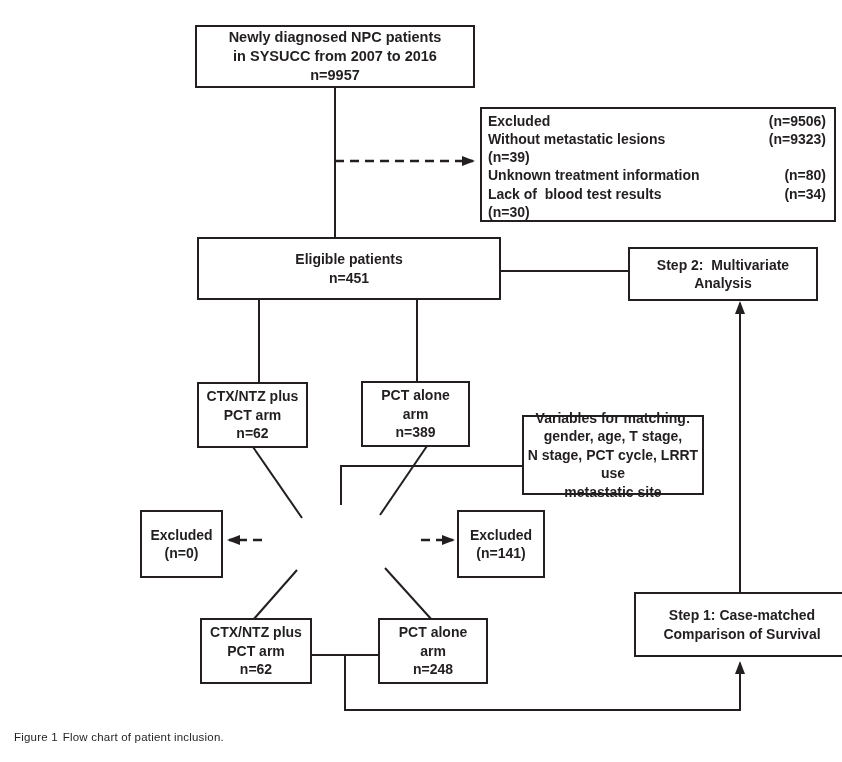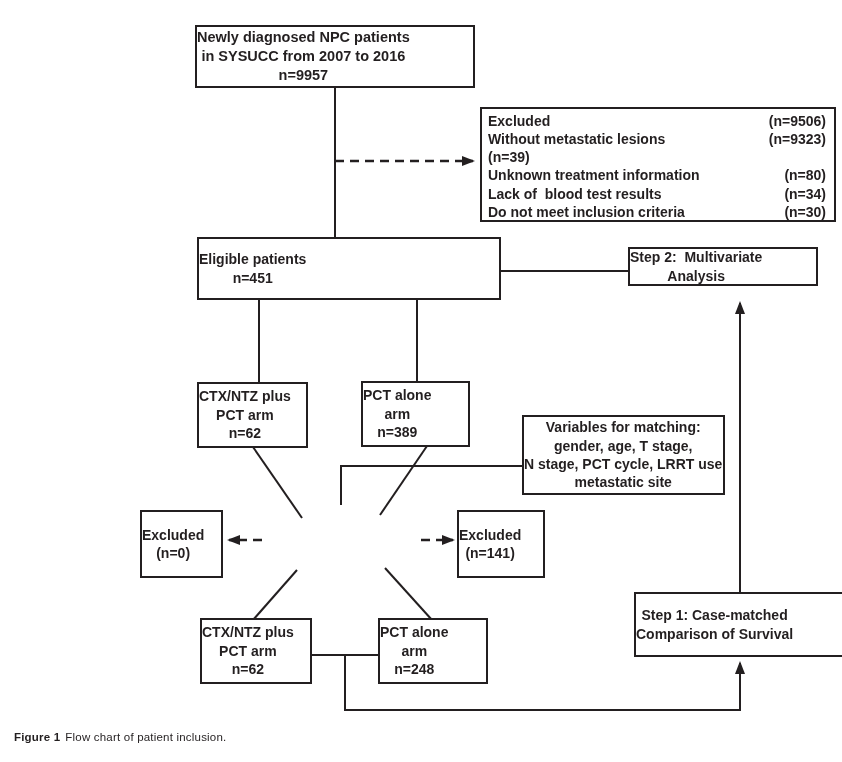--- a/index.html
+++ b/index.html
@@ -12,49 +12,49 @@
     overflow: hidden;
   }
   .layer { position:absolute; left:0; top:0; z-index:1; }
   .box {
     position: absolute;
     box-sizing: border-box;
     border: 2.5px solid #231f20;
     background: #ffffff;
     display: flex;
     align-items: center;
-    justify-content: flex-start;
+    justify-content: center;
     text-align: center;
     font-weight: bold;
     font-size: 14px;
     line-height: 1.32;
     z-index: 2;
   }
   .box-text { white-space: pre-wrap; }
   #box-top          { left:195px; top:25px;  width:280px; height:63px; font-size:14.5px; }
   #box-exclusions   { left:480px; top:107px; width:356px; height:115px;
                       display:block; border-width:2px; padding:3px 8px 0 6px; }
   .xrow { display:flex; justify-content:space-between; height:18.2px; align-items:center; }
   .xrow span { white-space: pre; }
   #box-eligible     { left:197px; top:237px; width:304px; height:63px; }
-  #box-step2        { left:628px; top:247px; width:190px; height:39px; }
+  #box-step2        { left:628px; top:247px; width:190px; height:54px; }
   #box-arm-ctx-up   { left:197px; top:382px; width:111px; height:66px; }
   #box-arm-pct-up   { left:361px; top:381px; width:109px; height:66px; }
-  #box-variables    { left:522px; top:415px; width:203px; height:80px; border-width:2px; }
+  #box-variables    { left:522px; top:415px; width:182px; height:80px; border-width:2px; }
   #ellipse          { left:258px; top:498px; width:168px; height:80px; border-radius:50%; border-width:2px; }
   #box-excl-left    { left:140px; top:510px; width:83px;  height:68px; }
   #box-excl-right   { left:457px; top:510px; width:88px;  height:68px; }
   #box-arm-ctx-low  { left:200px; top:618px; width:112px; height:66px; }
   #box-arm-pct-low  { left:378px; top:618px; width:110px; height:66px; }
   #box-step1        { left:634px; top:592px; width:216px; height:65px; }
   .caption {
     position:absolute; left:14px; top:731px; z-index:2;
     font-size:11.5px; color:#231f20; letter-spacing:0.2px;
   }
-  .caption .cap-label { font-weight: bold; margin-right:5px; }
+  .caption .cap-label { font-weight: normal; margin-right:5px; }
   svg line, svg polyline { stroke:#231f20; stroke-width:2; fill:none; }
   svg .dashed { stroke-dasharray:9 6; stroke-width:2.5; }
 </style>
 </head>
 <body>
 
 <div class="stage">
 
   <svg class="layer" width="842" height="762">
     <defs>
@@ -109,21 +109,20 @@
     </div>
     <div class="xrow">
       <span>Unknown treatment information</span>
       <span>(n=80)</span>
     </div>
     <div class="xrow">
       <span>Lack of  blood test results</span>
       <span>(n=34)</span>
     </div>
     <div class="xrow">
-      <span>Do not meet inclusion criteria</span>
       <span>(n=30)</span>
     </div>
   </div>
 
   <div class="box" id="box-eligible">
     <span class="box-text">Eligible patients
 n=451</span>
   </div>
 
   <div class="box" id="box-step2">

